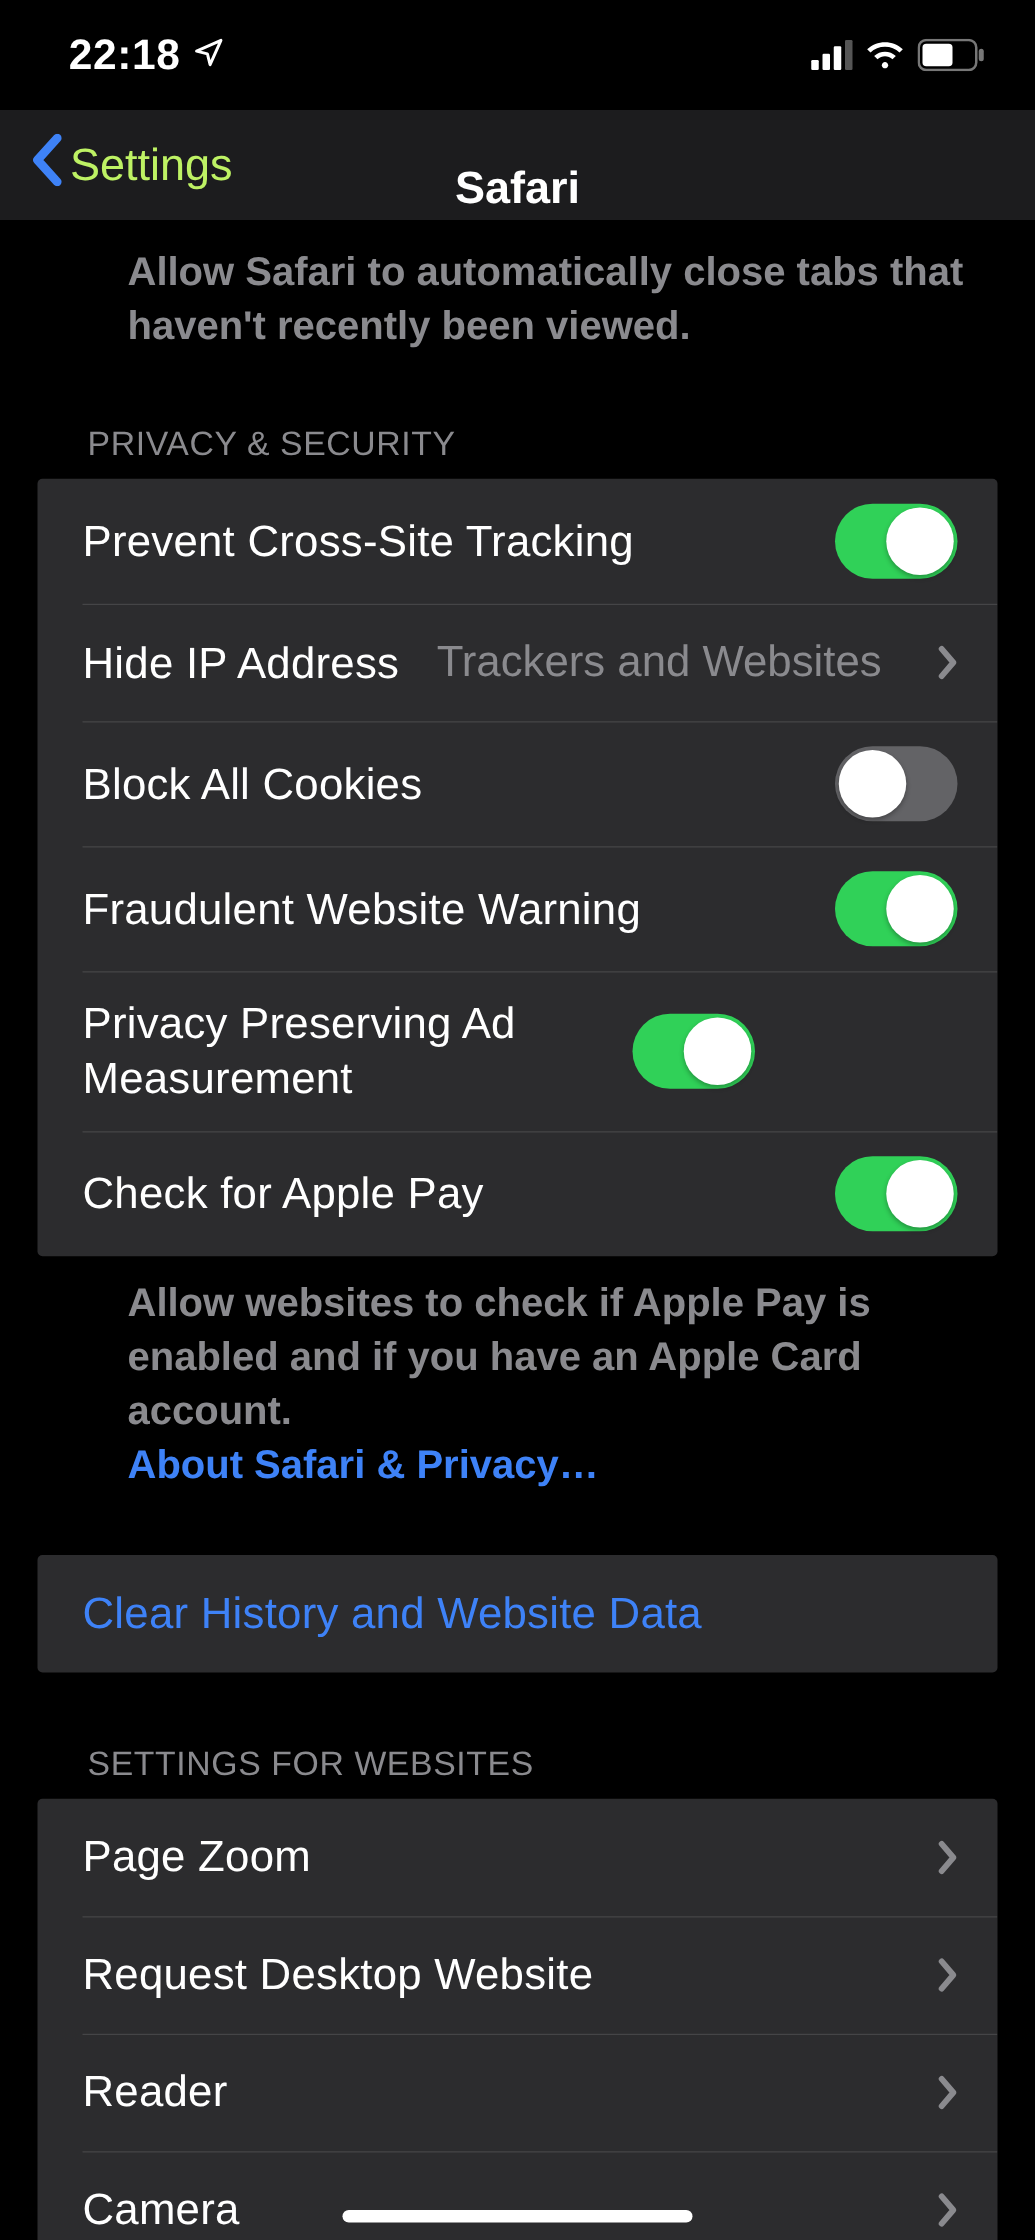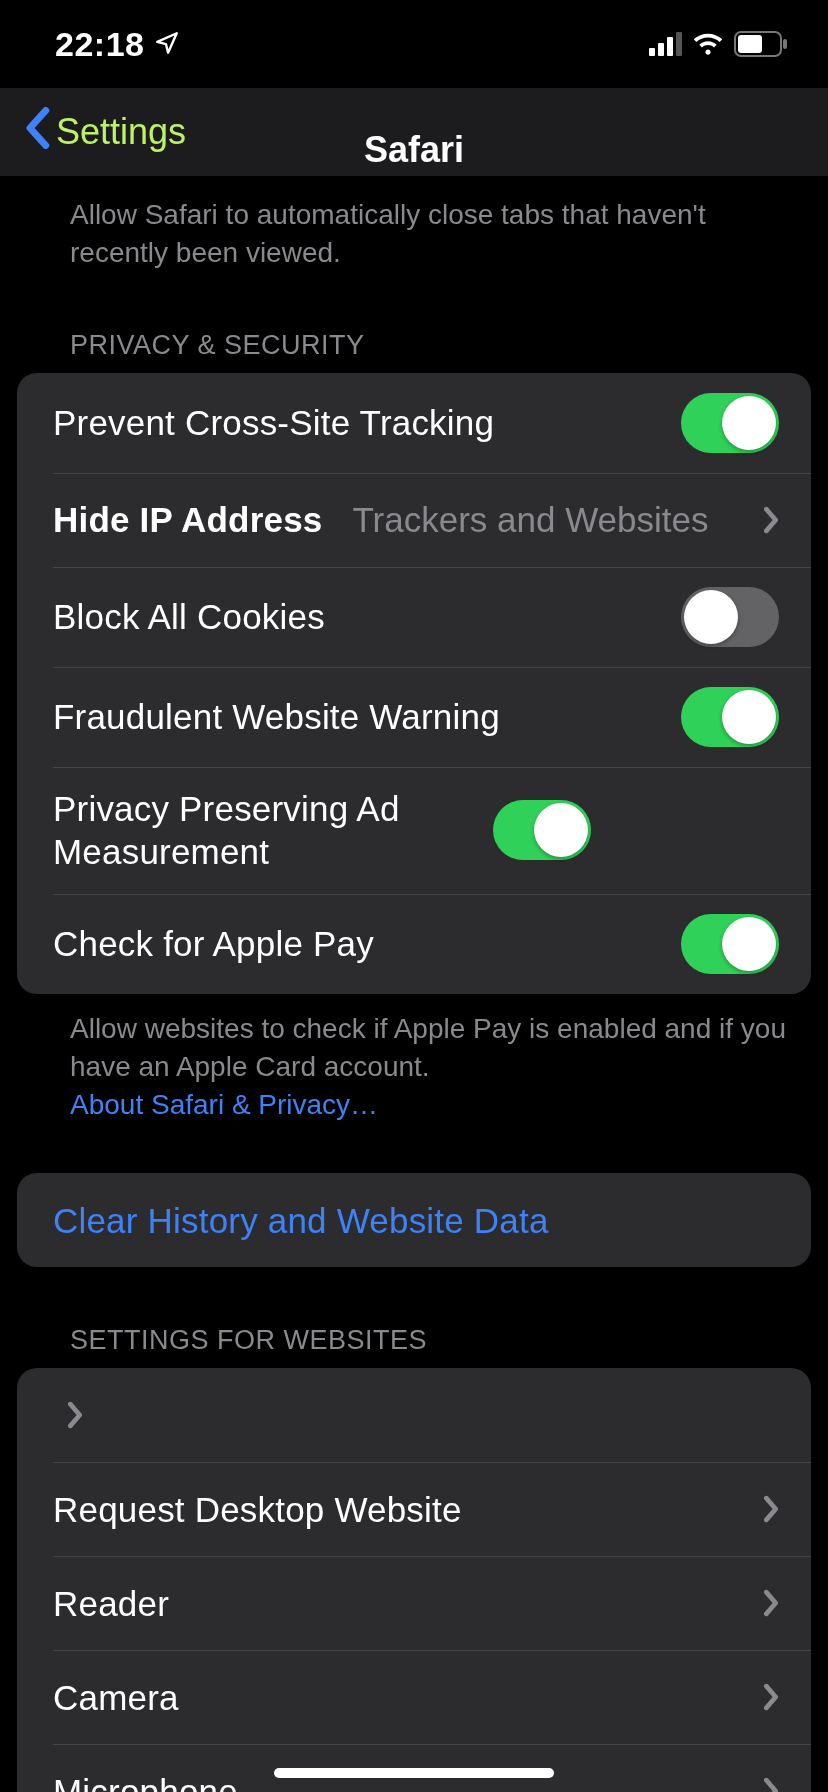--- a/index.html
+++ b/index.html
@@ -13,26 +13,26 @@
 
   
   .nav { height: 88px; background: #1c1c1e; display: flex; align-items: center; position: relative; padding: 0 28px; }
   .nav-back { display: flex; align-items: center; gap: 6px; color: #bef264; font-size: 36px; position: absolute; left: 24px; }
   .nav-back svg { width: 26px; height: 42px; }
   .nav-title { position: absolute; left: 0; right: 0; text-align: center; font-size: 36px; font-weight: 600; color: #fff; margin-top: 36px; }
 
   
   .content { padding-top: 0; }
 
-  .footer-text { color: #8a8a8e; font-size: 28px; line-height: 1.35; padding: 16px 34px 0 70px; }
+  .footer-text { color: #8a8a8e; font-size: 32px; line-height: 1.35; padding: 16px 34px 0 102px; font-weight: bold; }
   .footer-text a { color: #3e82f7; text-decoration: none; margin-top: 28px; }
 
   .section-header { color: #8a8a8e; font-size: 27px; letter-spacing: 0.5px; padding: 58px 34px 12px 70px; text-transform: uppercase; }
 
-  .group { background: #2c2c2e; border-radius: 20px; margin: 0 17px; overflow: hidden; }
+  .group { background: #2c2c2e; border-radius: 4px; margin: 0 30px; overflow: hidden; }
 
   .row { display: flex; align-items: center; min-height: 94px; padding: 20px 32px 20px 36px; position: relative; }
   .row + .row::before {
     content: ""; position: absolute; top: 0; left: 36px; right: 0; height: 1px;
     background: rgba(255,255,255,0.12);
   }
   .row-label { font-size: 35px; line-height: 1.25; letter-spacing: 0.2px; flex: 1 1 auto; color: #fff; }
   .row-value { color: #8a8a8e; font-size: 35px; margin-left: 12px; }
   .chevron { margin-left: 14px; flex-shrink: 0; }
   .chevron svg { width: 16px; height: 28px; display: block; }
@@ -119,21 +119,21 @@
     <div class="group">
 
       <div class="row">
         <div class="row-label">Prevent Cross-Site Tracking</div>
         <div class="toggle on">
             <div class="knob"></div>
           </div>
       </div>
 
       <div class="row">
-        <div class="row-label" style="flex:0 0 auto; margin-right:18px;font-weight:bold;">Hide IP Address</div>
+        <div class="row-label" style="flex:0 0 auto; margin-right:18px;">Hide IP Address</div>
         <div class="row-value" style="flex:1 1 auto;">Trackers and Websites</div>
         <span class="chevron">
           <svg viewBox="0 0 10 18" fill="none" stroke="#8a8a8e" stroke-width="3" stroke-linecap="round" stroke-linejoin="round">
               <polyline points="2,2 8,9 2,16"></polyline>
             </svg>
         </span>
       </div>
 
       <div class="row">
         <div class="row-label">Block All Cookies</div>
@@ -174,20 +174,21 @@
     <div class="group">
       <div class="row">
         <div class="row-label action-row">Clear History and Website Data</div>
       </div>
     </div>
 
     <div class="section-header">SETTINGS FOR WEBSITES</div>
     <div class="group">
 
       <div class="row">
+        <div class="row-label">Page Zoom</div>
         <span class="chevron">
             <svg viewBox="0 0 10 18" fill="none" stroke="#8a8a8e" stroke-width="3" stroke-linecap="round" stroke-linejoin="round">
               <polyline points="2,2 8,9 2,16"></polyline>
             </svg>
           </span>
       </div>
 
       <div class="row">
         <div class="row-label">Request Desktop Website</div>
         <span class="chevron">

